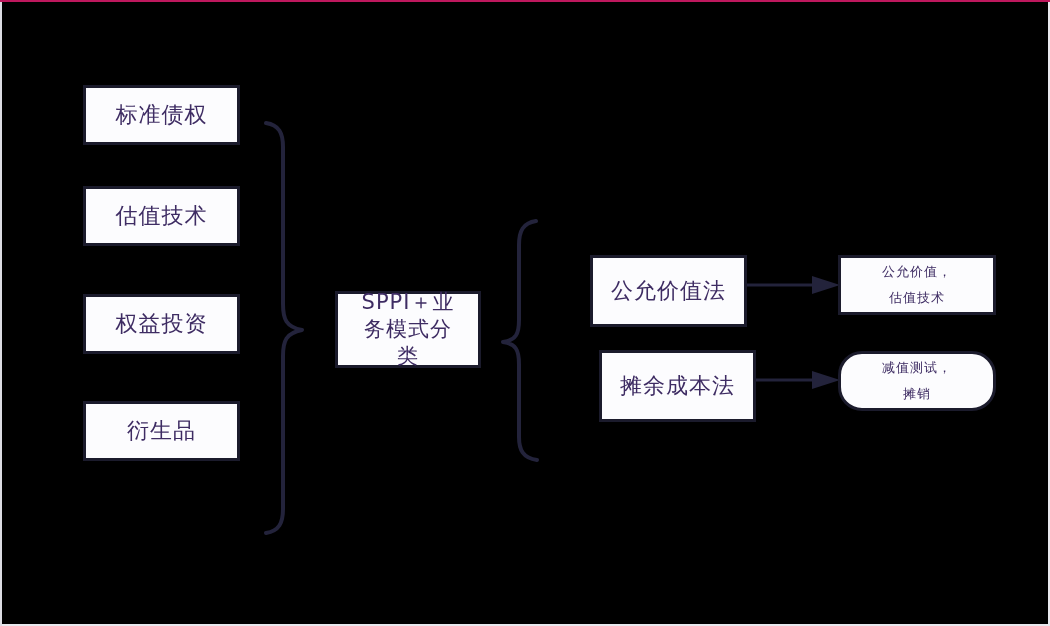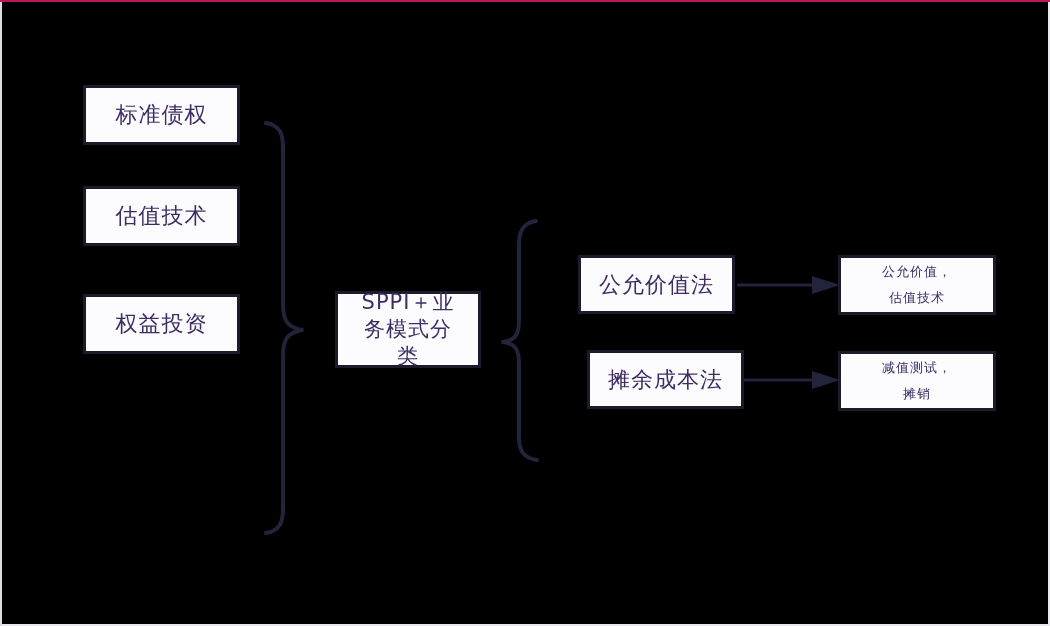--- a/index.html
+++ b/index.html
@@ -35,26 +35,26 @@
     white-space: pre-line;
     letter-spacing: 1px;
   }
   .src  { left: 83px;  width: 157px; height: 60px; }
   .src1 { top: 83px; }
   .src2 { top: 184px; }
   .src3 { top: 292px; font-family: Liberation Serif, serif; }
   .src4 { top: 399px; }
   .src5 { top: 508px; }
   .center-box { left: 335px; top: 289px; width: 146px; height: 77px; font-size: 21px; line-height: 27px; }
-  .method { left: 578px; width: 157px; height: 59px; }
+  .method { left: 590px; width: 157px; height: 72px; }
   .m1 { top: 253px; }
   .m2 { top: 348px; margin-left: 9px; }
   .outcome { left: 838px; width: 158px; height: 60px; font-size: 13px; line-height: 26px; }
   .o1 { top: 253px; }
-  .o2 { top: 349px; }
+  .o2 { top: 349px; border-radius: 24px; }
 </style>
 </head>
 <body>
 
 <div class="canvas">
 
   <svg class="overlay" viewBox="0 0 1050 626" xmlns="http://www.w3.org/2000/svg">
 
     <path d="M 266 121 C 279 123, 283 131, 283 145 L 283 302 C 283 317, 286 325, 302 328 C 286 331, 283 339, 283 354 L 283 507 C 283 521, 279 529, 266 531" fill="none" stroke-width="4" stroke-linecap="round" stroke-linejoin="round" stroke="#23233b"></path>
 
@@ -67,20 +67,21 @@
 
     <g>
       <line x1="737" y1="378" x2="818" y2="378" stroke-width="3" stroke="#23233b"></line>
       <polygon points="812,369 840,378 812,387" fill="#23233b"></polygon>
     </g>
   </svg>
 
   <div class="box src src1">标准债权</div>
   <div class="box src src2">估值技术</div>
   <div class="box src src3">权益投资</div>
+  <div class="box src src4">衍生品</div>
 
   <div class="box center-box">SPPI＋业
 务模式分
 类</div>
 
   <div class="box method m1">公允价值法</div>
   <div class="box method m2">摊余成本法</div>
 
   <div class="box outcome o1">公允价值，
 估值技术</div>

